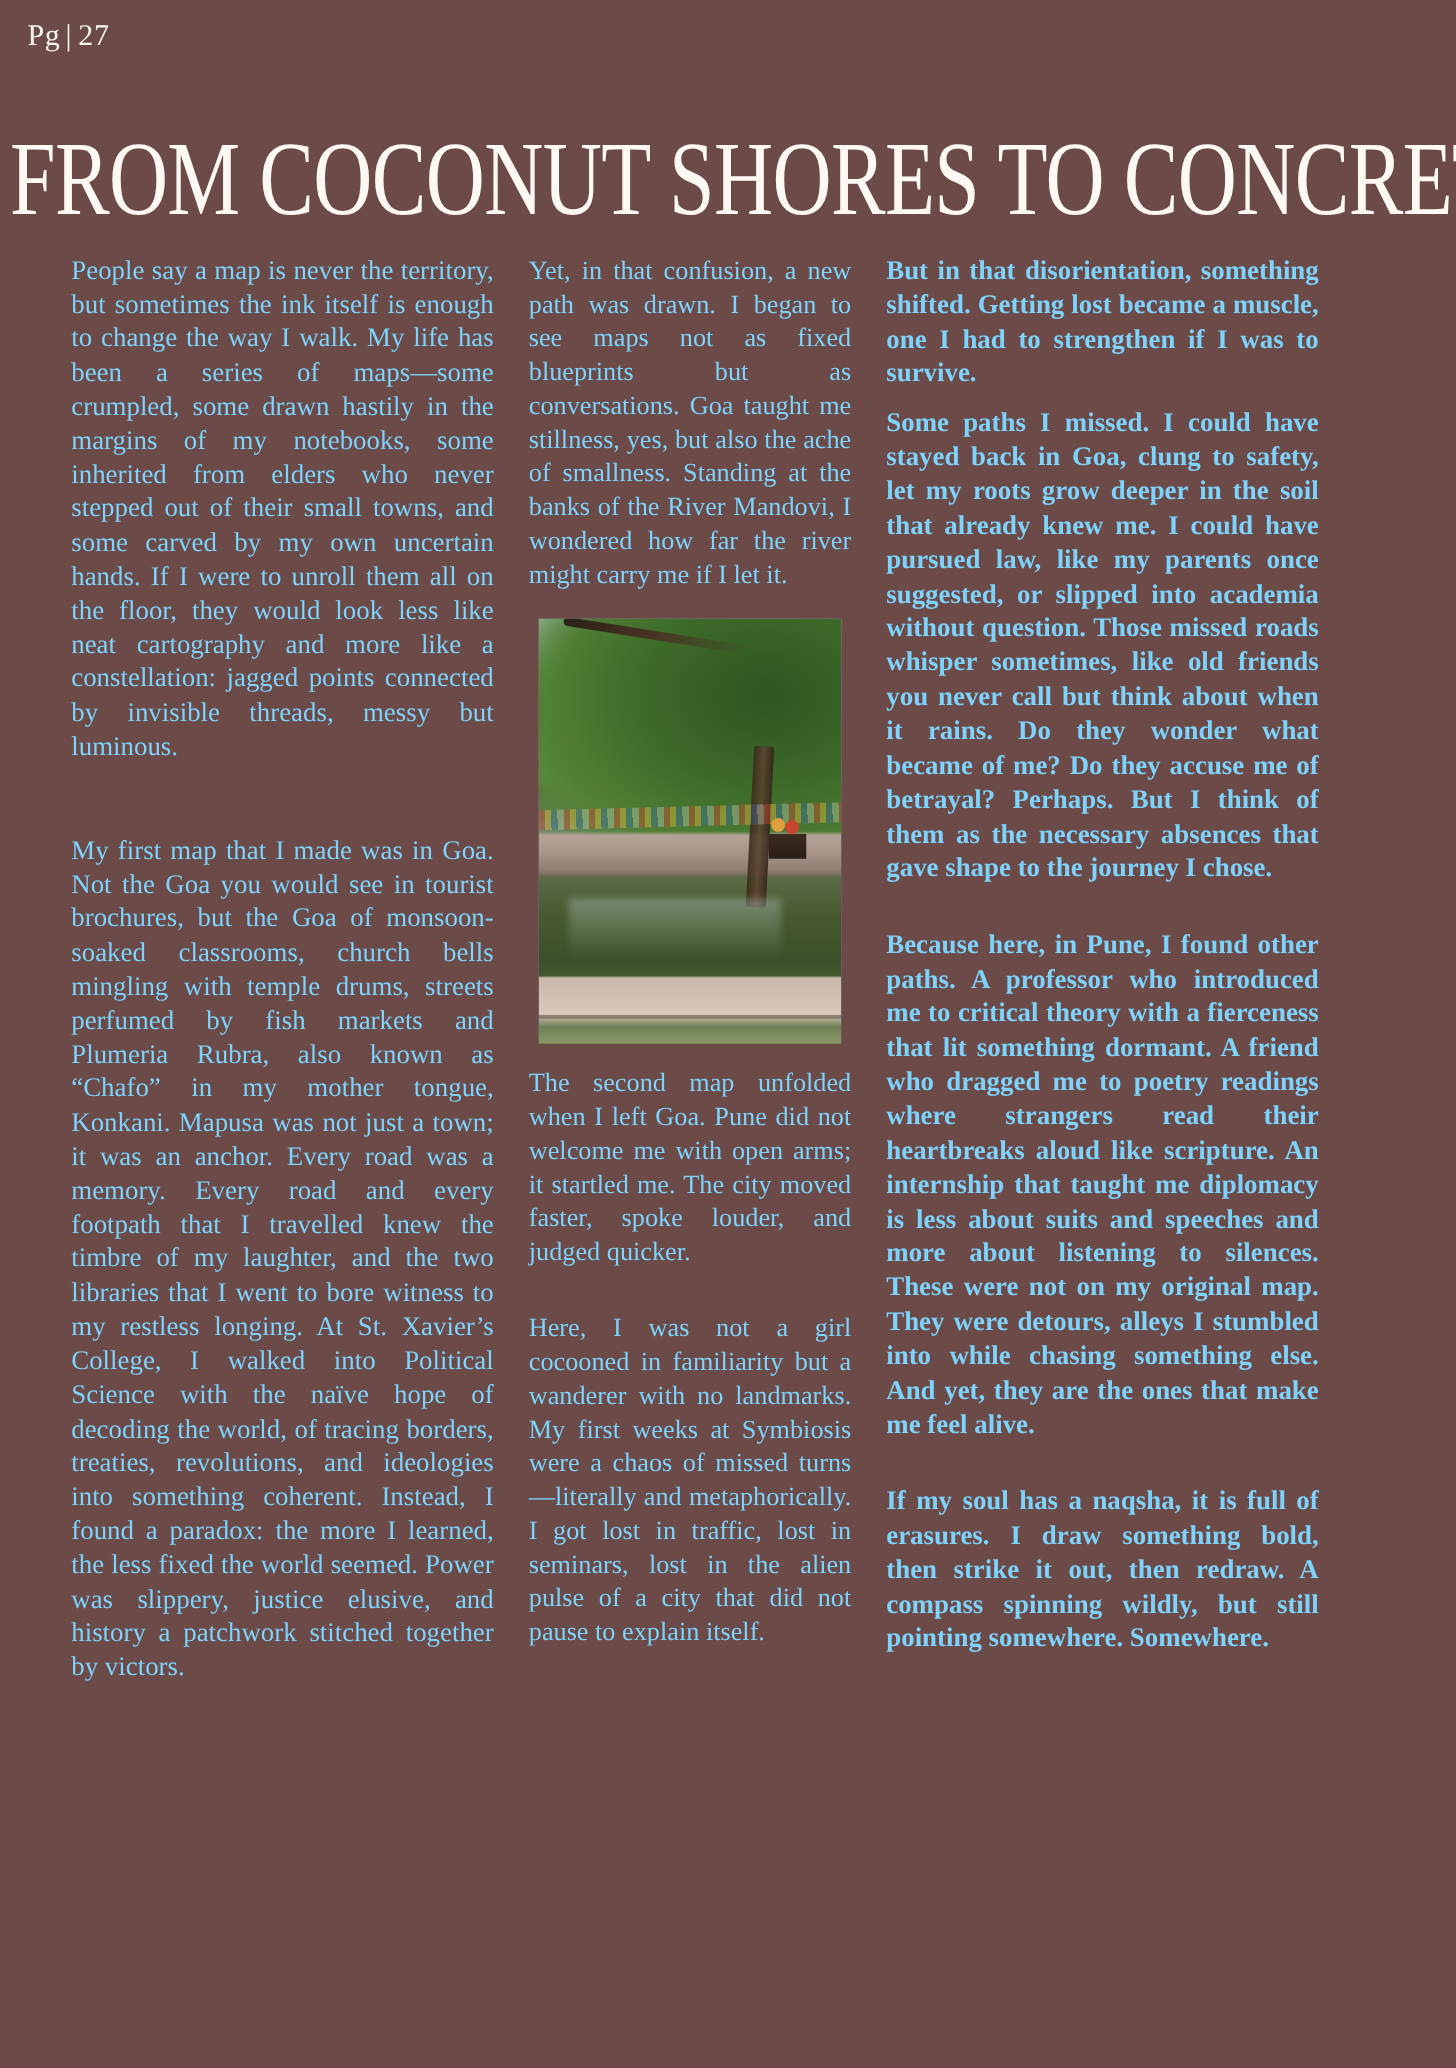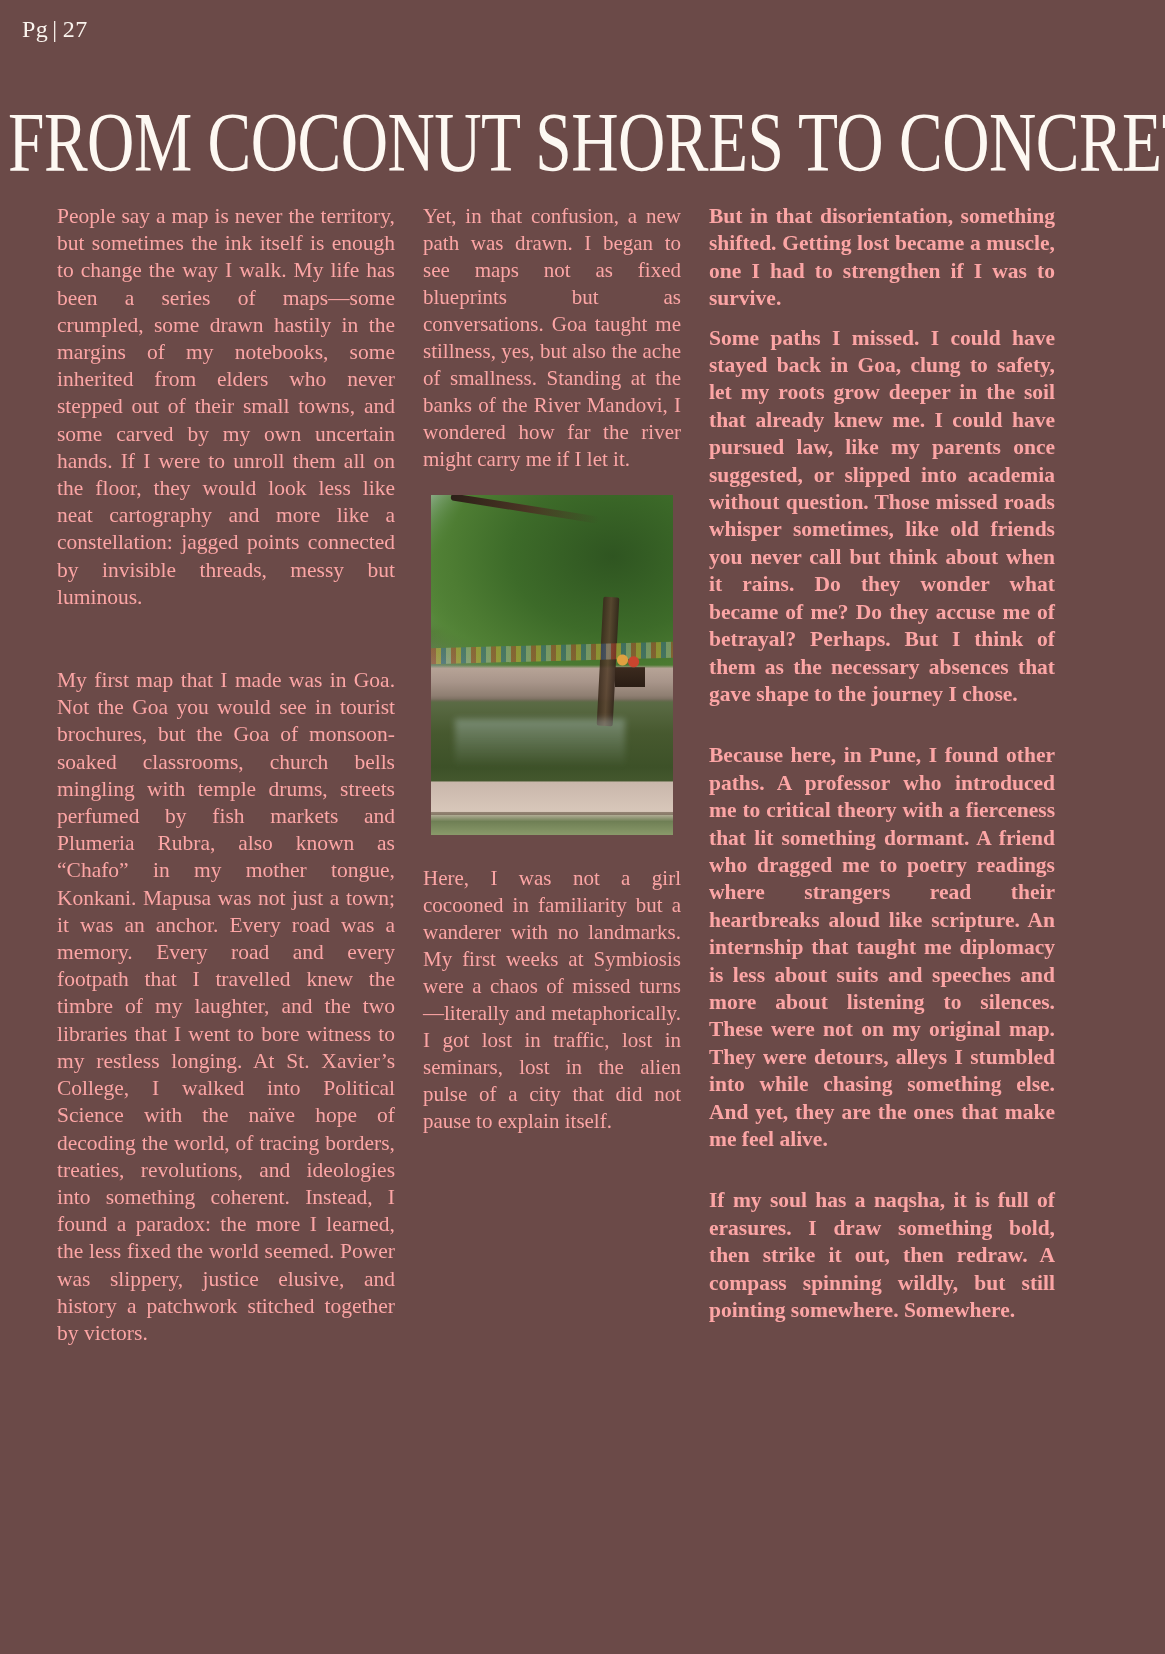--- a/index.html
+++ b/index.html
@@ -62,21 +62,21 @@
   .col-1 { width: 338px; }
   .col-2 { width: 258px; }
   .col-3 { width: 346px; font-weight: bold; }
 
   .col p {
     margin: 0 0 22px 0;
     text-align: justify;
     text-justify: inter-word;
     font-size: 21.5px;
     line-height: 27.2px;
-    color: #fca5a5;
+    color: #7dd3fc;
     hyphens: none;
   }
   .col-2 p { font-size: 21px; line-height: 27px; }
   .col-3 p { font-size: 21.5px; line-height: 27.4px; }
   .col p.tight { margin-bottom: 0; }
   .col p.italic {
     font-style: italic;
     margin-top: 0;
   }
   .spacer-lg { height: 34px; }
@@ -207,20 +207,21 @@
         <div class="photo">
           <div class="branch"></div>
           <div class="trunk"></div>
           <div class="flags"></div>
           <div class="figures"></div>
           <div class="water-gloss"></div>
           <div class="ledge-edge"></div>
         </div>
       </div>
 
+      <p>The second map unfolded when I left Goa. Pune did not welcome me with open arms; it startled me. The city moved faster, spoke louder, and judged quicker.</p>
       <div class="spacer-sm"></div>
       <p>Here, I was not a girl cocooned in familiarity but a wanderer with no landmarks. My first weeks at Symbiosis were a chaos of missed turns—literally and metaphorically. I got lost in traffic, lost in seminars, lost in the alien pulse of a city that did not pause to explain itself.</p>
     </div>
 
     <div class="col col-3">
       <p class="tight">But in that disorientation, something shifted. Getting lost became a muscle, one I had to strengthen if I was to survive.</p>
       <div class="spacer-sm"></div>
       <p>Some paths I missed. I could have stayed back in Goa, clung to safety, let my roots grow deeper in the soil that already knew me. I could have pursued law, like my parents once suggested, or slipped into academia without question. Those missed roads whisper sometimes, like old friends you never call but think about when it rains. Do they wonder what became of me? Do they accuse me of betrayal? Perhaps. But I think of them as the necessary absences that gave shape to the journey I chose.</p>
       <div class="spacer-sm"></div>
       <p>Because here, in Pune, I found other paths. A professor who introduced me to critical theory with a fierceness that lit something dormant. A friend who dragged me to poetry readings where strangers read their heartbreaks aloud like scripture. An internship that taught me diplomacy is less about suits and speeches and more about listening to silences. These were not on my original map. They were detours, alleys I stumbled into while chasing something else. And yet, they are the ones that make me feel alive.</p>

